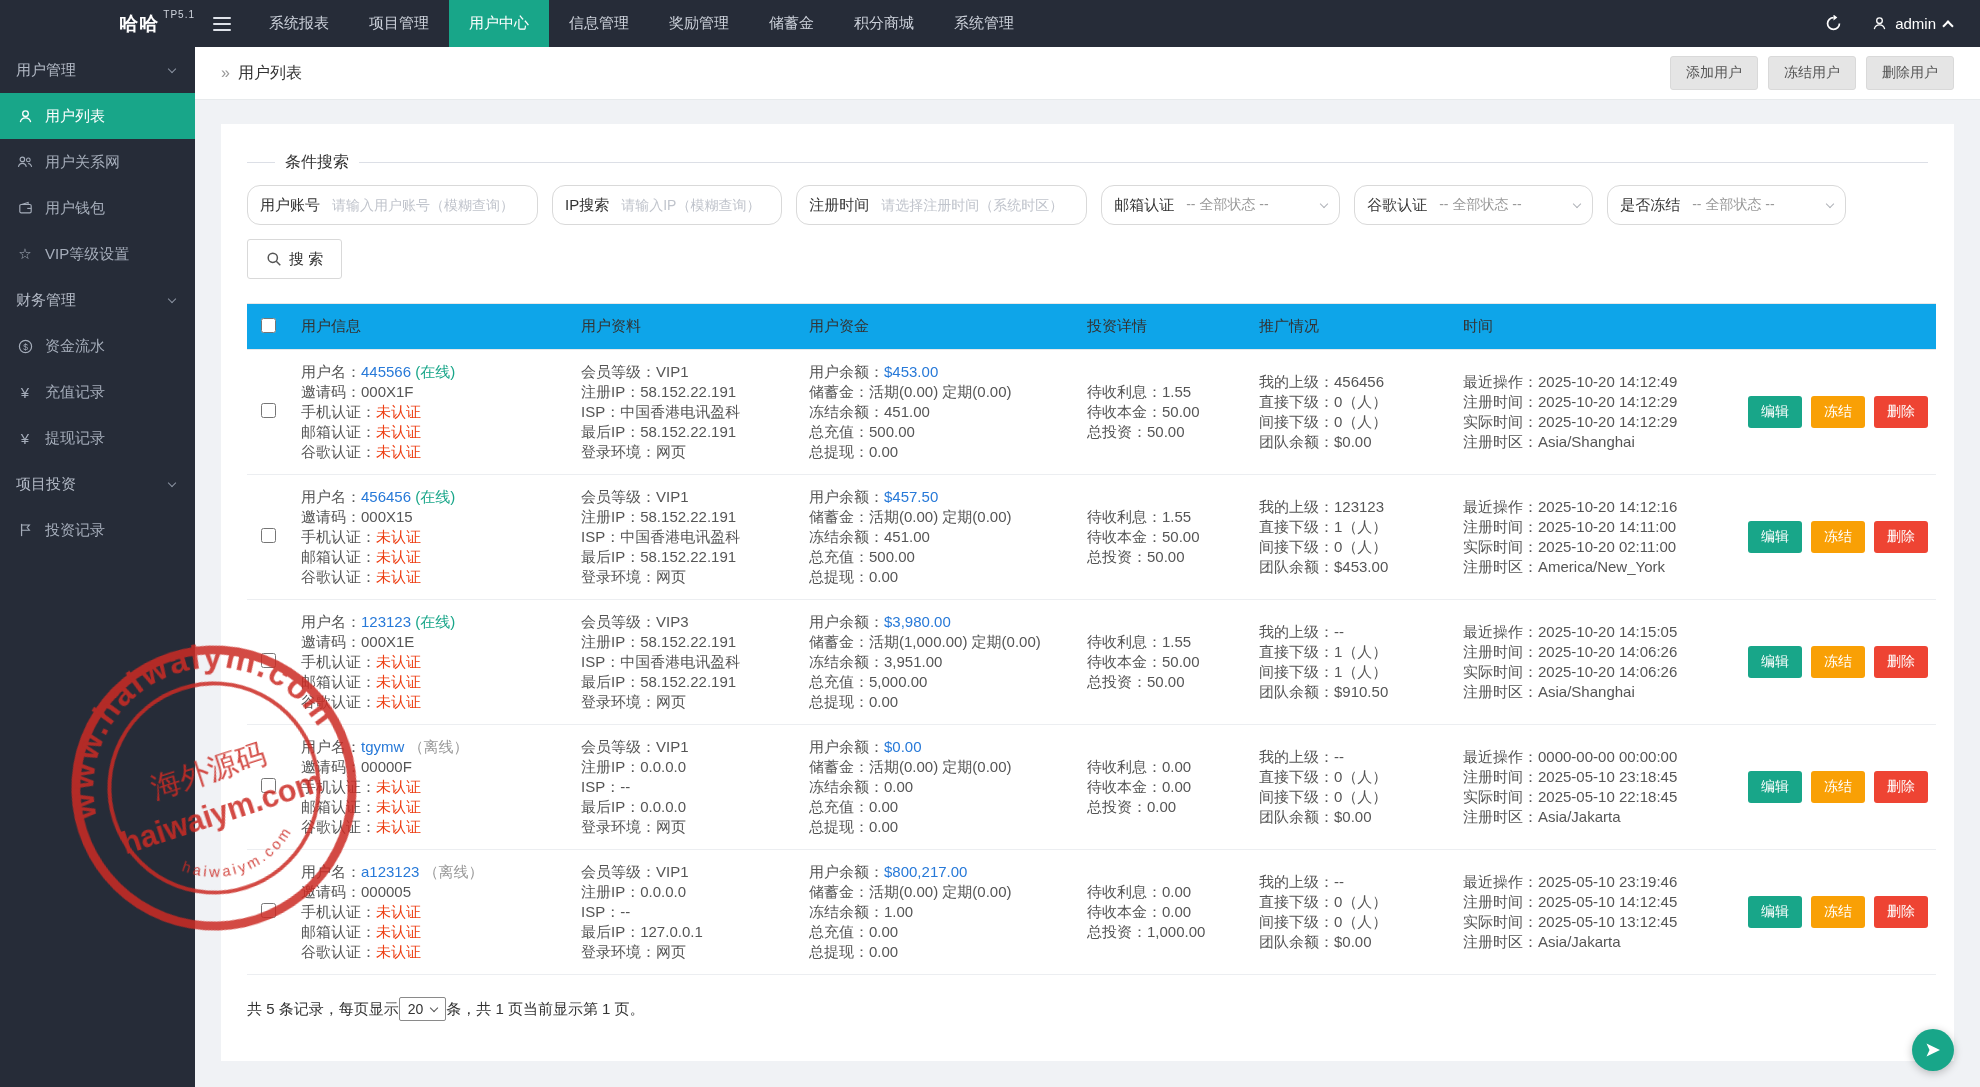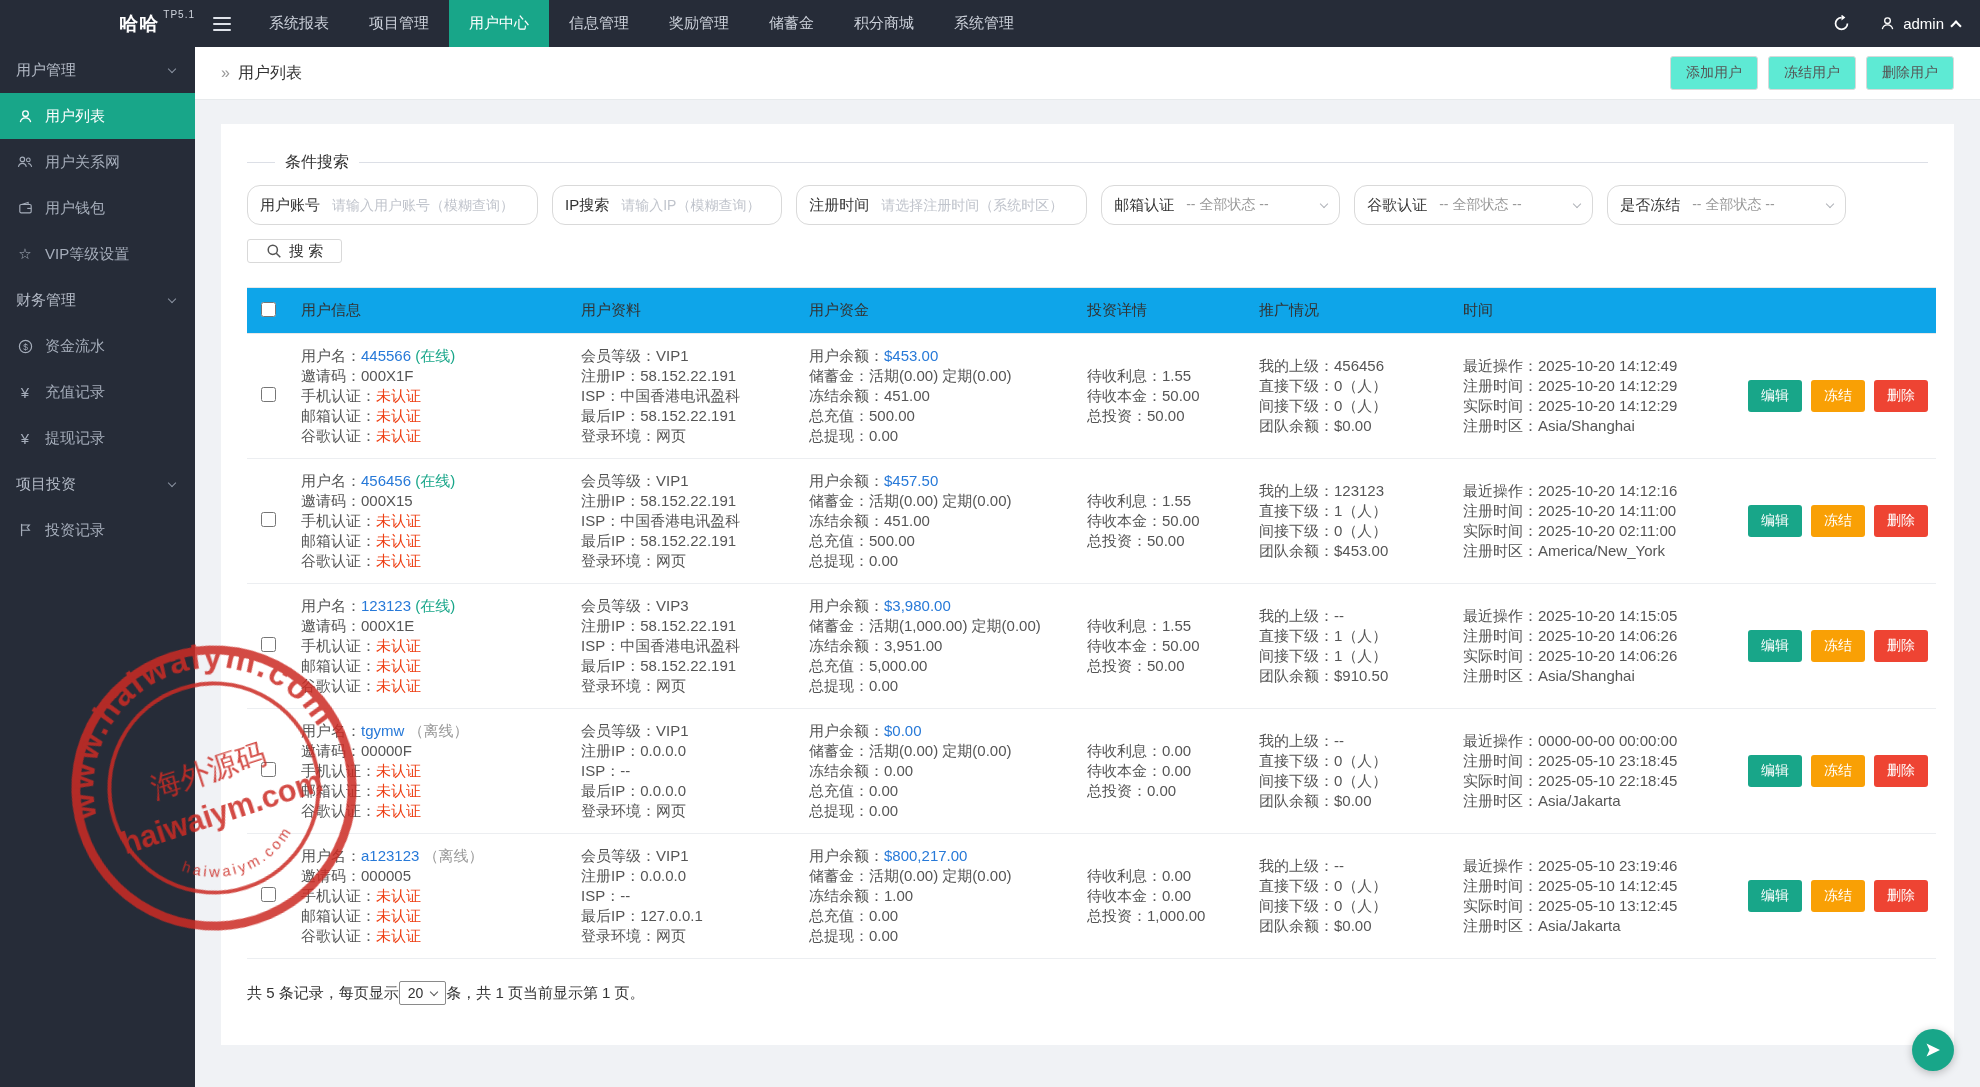--- a/index.html
+++ b/index.html
@@ -9,21 +9,21 @@
   
   .navbar{position:fixed;top:0;left:0;right:0;height:47px;background:var(--header-bg,#262c38);
     display:flex;align-items:stretch;z-index:30}
   .logo{width:195px;display:flex;align-items:center;justify-content:flex-end;color:#fff;
     font-size:19px;font-weight:bold;letter-spacing:1px}
   .logo .badge{font-size:10px;font-weight:normal;color:#cfd4dd;margin-left:4px;align-self:flex-start;margin-top:9px}
   .hamburger{display:flex;align-items:center;padding:0 18px;cursor:pointer}
   .nav-items{display:flex}
   .nav-item{display:flex;align-items:center;padding:0 20px;color:#ccd1da;font-size:15px;cursor:pointer}
   .nav-item.active{background:var(--accent,#18a689);color:#fff}
-  .nav-right{margin-left:auto;display:flex;align-items:center;gap:30px;padding-right:20px;color:#fff}
+  .nav-right{margin-left:auto;display:flex;align-items:center;gap:30px;padding-right:28px;color:#fff}
   .refresh-btn{display:flex;align-items:center;cursor:pointer}
   .admin-menu{display:flex;align-items:center;gap:8px;font-size:15px;cursor:pointer}
   .chev{display:inline-block;width:8px;height:8px;border-right:2px solid currentColor;
     border-bottom:2px solid currentColor;transform:rotate(45deg);margin-top:-3px}
   .chev.up{transform:rotate(225deg);margin-top:4px}
   .chev.sm{width:6px;height:6px;border-width:1.5px}
 
   
   .sidebar{position:fixed;top:47px;left:0;bottom:0;width:195px;background:var(--sidebar-bg,#262c38);z-index:20}
   .side-group{height:46px;display:flex;align-items:center;justify-content:space-between;
@@ -34,38 +34,38 @@
   .side-item.active{background:var(--accent,#18a689);color:#fff}
   .icn{display:inline-flex;width:18px;justify-content:center;align-items:center;font-size:15px;font-style:normal}
 
   
   .main{margin-left:195px;padding-top:47px}
   .crumb-bar{height:53px;background:#fff;border-bottom:1px solid #e7eaec;
     display:flex;align-items:center;justify-content:space-between;padding:0 26px}
   .crumb{font-size:16px;color:#333;display:flex;align-items:center;gap:8px}
   .crumb .arrow{color:#999}
   .crumb-actions{display:flex;gap:10px}
-  .ghost-btn{background:#5eead4;border:1px solid #d9d9d9;border-radius:3px;padding:7px 15px;
+  .ghost-btn{background:#e5e5e5;border:1px solid #d9d9d9;border-radius:3px;padding:7px 15px;
     font-size:14px;color:#555;cursor:pointer;font-family:inherit}
 
   
   .content{padding:24px 26px}
   .panel{background:#fff;padding:22px 26px 40px}
 
   .fieldset{border-top:1px solid #dcdfe6;position:relative;margin-top:16px;padding-top:22px}
   .legend{position:absolute;top:-11px;left:28px;background:#fff;padding:0 10px;font-size:16px;color:#333}
   .search-row{display:flex;flex-wrap:wrap;gap:14px;align-items:center}
   .igroup{display:inline-flex;align-items:center;height:40px;border:1px solid #d9d9d9;border-radius:13px;background:#fff}
   .igroup .ilabel{padding:0 12px;color:#333;white-space:nowrap;font-size:15px}
   .igroup input{border:none;outline:none;height:36px;font-size:14px;color:#333;background:transparent;padding-right:10px;font-family:inherit}
   .igroup input::placeholder{color:#c0c4cc}
   .sgroup{cursor:pointer}
   .sgroup .sval{color:#999;font-size:14px;padding-right:10px;white-space:nowrap}
   .sgroup .chev{color:#b0b3b9;margin-right:12px}
-  .search-btn{display:inline-flex;align-items:center;gap:7px;height:24px;padding:0 18px;
+  .search-btn{display:inline-flex;align-items:center;gap:7px;height:40px;padding:0 18px;
     background:#fff;border:1px solid #d9d9d9;border-radius:3px;font-size:15px;color:#333;cursor:pointer;font-family:inherit}
 
   
   table.users{width:100%;border-collapse:collapse;table-layout:fixed;margin-top:24px}
   thead th{background:#0ea5e9;border-top:1px solid #e8e8e8;border-bottom:1px solid #e8e8e8;
     text-align:left;font-weight:normal;color:#333;font-size:15px;padding:13px 10px}
   tbody td{border-bottom:1px solid #eceef1;padding:12px 10px;vertical-align:middle;font-size:15px;color:#555}
   .td-chk{text-align:left;padding-left:14px;width:44px}
   input[type=checkbox]{width:15px;height:15px;cursor:pointer}
   .ln{line-height:20px;white-space:nowrap;overflow:hidden}

